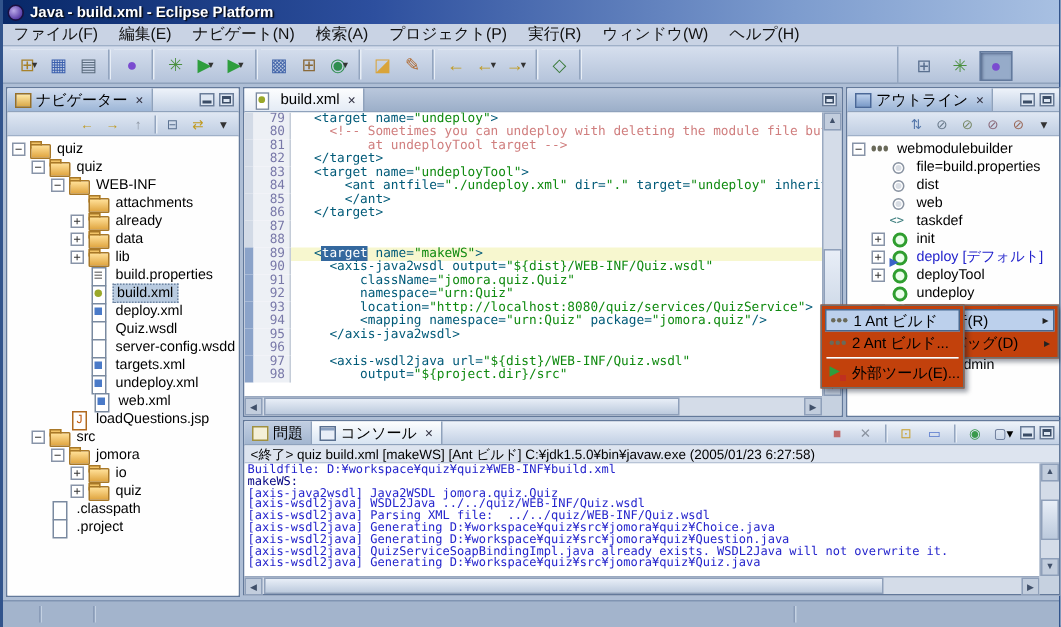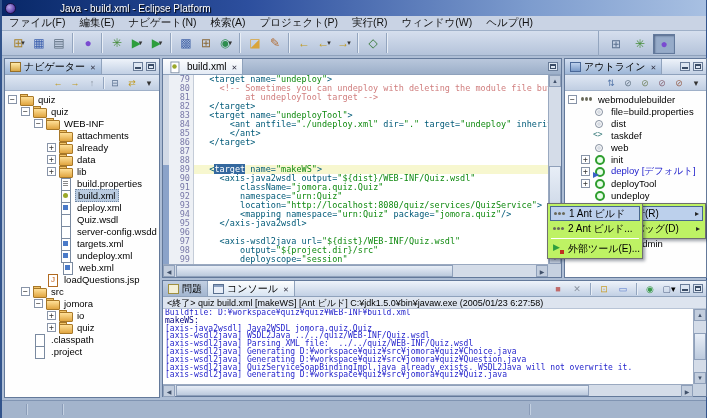--- a/index.html
+++ b/index.html
@@ -11,21 +11,21 @@
   }
   #window { position:absolute; inset:0; background:#aebed5;
     border-left:2px solid #32548c; border-right:1px solid #32548c; border-bottom:1px solid #32548c; }
 
   
   #titlebar { position:absolute; left:0; top:0; width:100%; height:16px;
     background:linear-gradient(90deg,#082868 0%,#2d4f9e 35%,#7d9cce 75%,#a8c0e2 100%);
     color:#fff; font-size:10px; display:flex; align-items:center; gap:4px; padding-left:3px; }
   .win-icon { width:11px; height:11px; border-radius:50%;
     background:radial-gradient(circle at 35% 35%, #b9a8e8, #5b3fa8 70%, #2a1a60); border:1px solid #1a1040; }
-  #title-text { font-weight:normal; text-shadow:1px 1px 1px #000; white-space:nowrap;margin-left:40px; }
+  #title-text { font-weight:bold; text-shadow:1px 1px 1px #000; white-space:nowrap; }
 
   
   #menubar { position:absolute; left:0; top:16px; width:100%; height:15px;
     background:#c9d3e4; border-bottom:1px solid #9fb0c8; font-size:10.5px; display:flex; align-items:center; }
   .menu-item { padding:0 7px; height:100%; display:flex; align-items:center; color:#111; }
 
   
   #toolbar { position:absolute; left:0; top:31px; width:100%; height:25px;
     background:linear-gradient(#d6dfee,#b4c3da); border-bottom:1px solid #8fa2bc;
     display:flex; align-items:center; padding-left:4px; }
@@ -145,21 +145,21 @@
   #console .vscroll { top:28px; bottom:12px; }
   #console .hscroll { height:12px; }
 
   
   #statusbar { position:absolute; left:0; top:400px; width:100%; height:18px; background:#a3b4cc;
     border-top:1px solid #8094b2; }
   .sb-cell { position:absolute; top:3px; bottom:3px; border-left:1px solid #8a9cb8;
     box-shadow:1px 0 0 #c4d1e2; }
 
   
-  .popup { position:absolute; background:#bef264; border:1px solid #6f6f6f;
+  .popup { position:absolute; background:#c2410c; border:1px solid #6f6f6f;
     box-shadow:2px 2px 3px rgba(10,20,40,.4); font-size:10px; padding:2px; }
   #ctx-submenu { left:545px; top:203px; width:96px; z-index:12; }
   #ctx-menu { left:601px; top:203px; width:103px; z-index:11; }
   .mitem { height:15px; display:flex; align-items:center; padding:0 3px 0 2px; white-space:nowrap; color:#000; }
   .mitem.msel { background:#bcd0ec; border:1px solid #49688e; height:15px; }
   .micon { width:13px; height:11px; margin-right:3px; flex:none; position:relative; }
   .mi-ant::after { content:""; position:absolute; left:1px; top:4px; width:3px; height:3px; background:#6a6a5a;
     border-radius:50%; box-shadow:4px 0 0 #6a6a5a, 8px 0 0 #6a6a5a; }
   .mi-ext::after { content:"▶"; position:absolute; left:1px; top:-1px; color:#2e9e3e; font-size:9px; }
   .mi-ext::before { content:""; position:absolute; right:1px; bottom:0; width:4px; height:4px;
@@ -524,25 +524,20 @@
         <div class="cl ri">
           <span class="lm"></span>
           <span class="ln">97</span>
           <span class="ct"><span class="seg-p">     </span><span class="seg-t">&lt;axis-wsdl2java url=</span><span class="seg-s">"${dist}/WEB-INF/Quiz.wsdl"</span></span>
         </div>
         <div class="cl ri">
           <span class="lm"></span>
           <span class="ln">98</span>
           <span class="ct"><span class="seg-p">         </span><span class="seg-t">output=</span><span class="seg-s">"${project.dir}/src"</span></span>
         </div>
-        <div class="cl ri">
-          <span class="lm"></span>
-          <span class="ln">99</span>
-          <span class="ct"><span class="seg-p">         </span><span class="seg-t">deployscope=</span><span class="seg-s">"session"</span></span>
-        </div>
       </div>
     <div class="vscroll">
       <span class="sb-arrow" style="top:0; left:0;">▲</span>
       <span class="sb-arrow" style="bottom:0; left:0;">▼</span>
       <span class="thumb" style="left:0; width:12px; top:48%; height:38%;"></span>
     </div>
     <div class="hscroll">
       <span class="sb-arrow" style="left:0; top:0;">◀</span>
       <span class="sb-arrow" style="right:0; top:0;">▶</span>
       <span class="thumb" style="top:0; height:12px; left:13px; width:72%;"></span>
@@ -593,27 +588,27 @@
           <span class="ti ti-prop"></span>
           <span class="tlabel">file=build.properties</span>
         </div>
         <div class="trow" style="padding-left: 16px;">
           <span class="exp blank"></span>
           <span class="ti ti-prop"></span>
           <span class="tlabel">dist</span>
         </div>
         <div class="trow" style="padding-left: 16px;">
           <span class="exp blank"></span>
+          <span class="ti ti-prop"></span>
+          <span class="tlabel">web</span>
+        </div>
+        <div class="trow" style="padding-left: 16px;">
+          <span class="exp blank"></span>
           <span class="ti ti-tag"></span>
           <span class="tlabel">taskdef</span>
-        </div>
-        <div class="trow" style="padding-left: 16px;">
-          <span class="exp blank"></span>
-          <span class="ti ti-prop"></span>
-          <span class="tlabel">web</span>
         </div>
         <div class="trow" style="padding-left: 16px;">
           <span class="exp">+</span>
           <span class="ti ti-target"></span>
           <span class="tlabel">init</span>
         </div>
         <div class="trow blue" style="padding-left: 16px;">
           <span class="exp">+</span>
           <span class="ti ti-target-def"></span>
           <span class="tlabel">deploy [デフォルト]</span>

